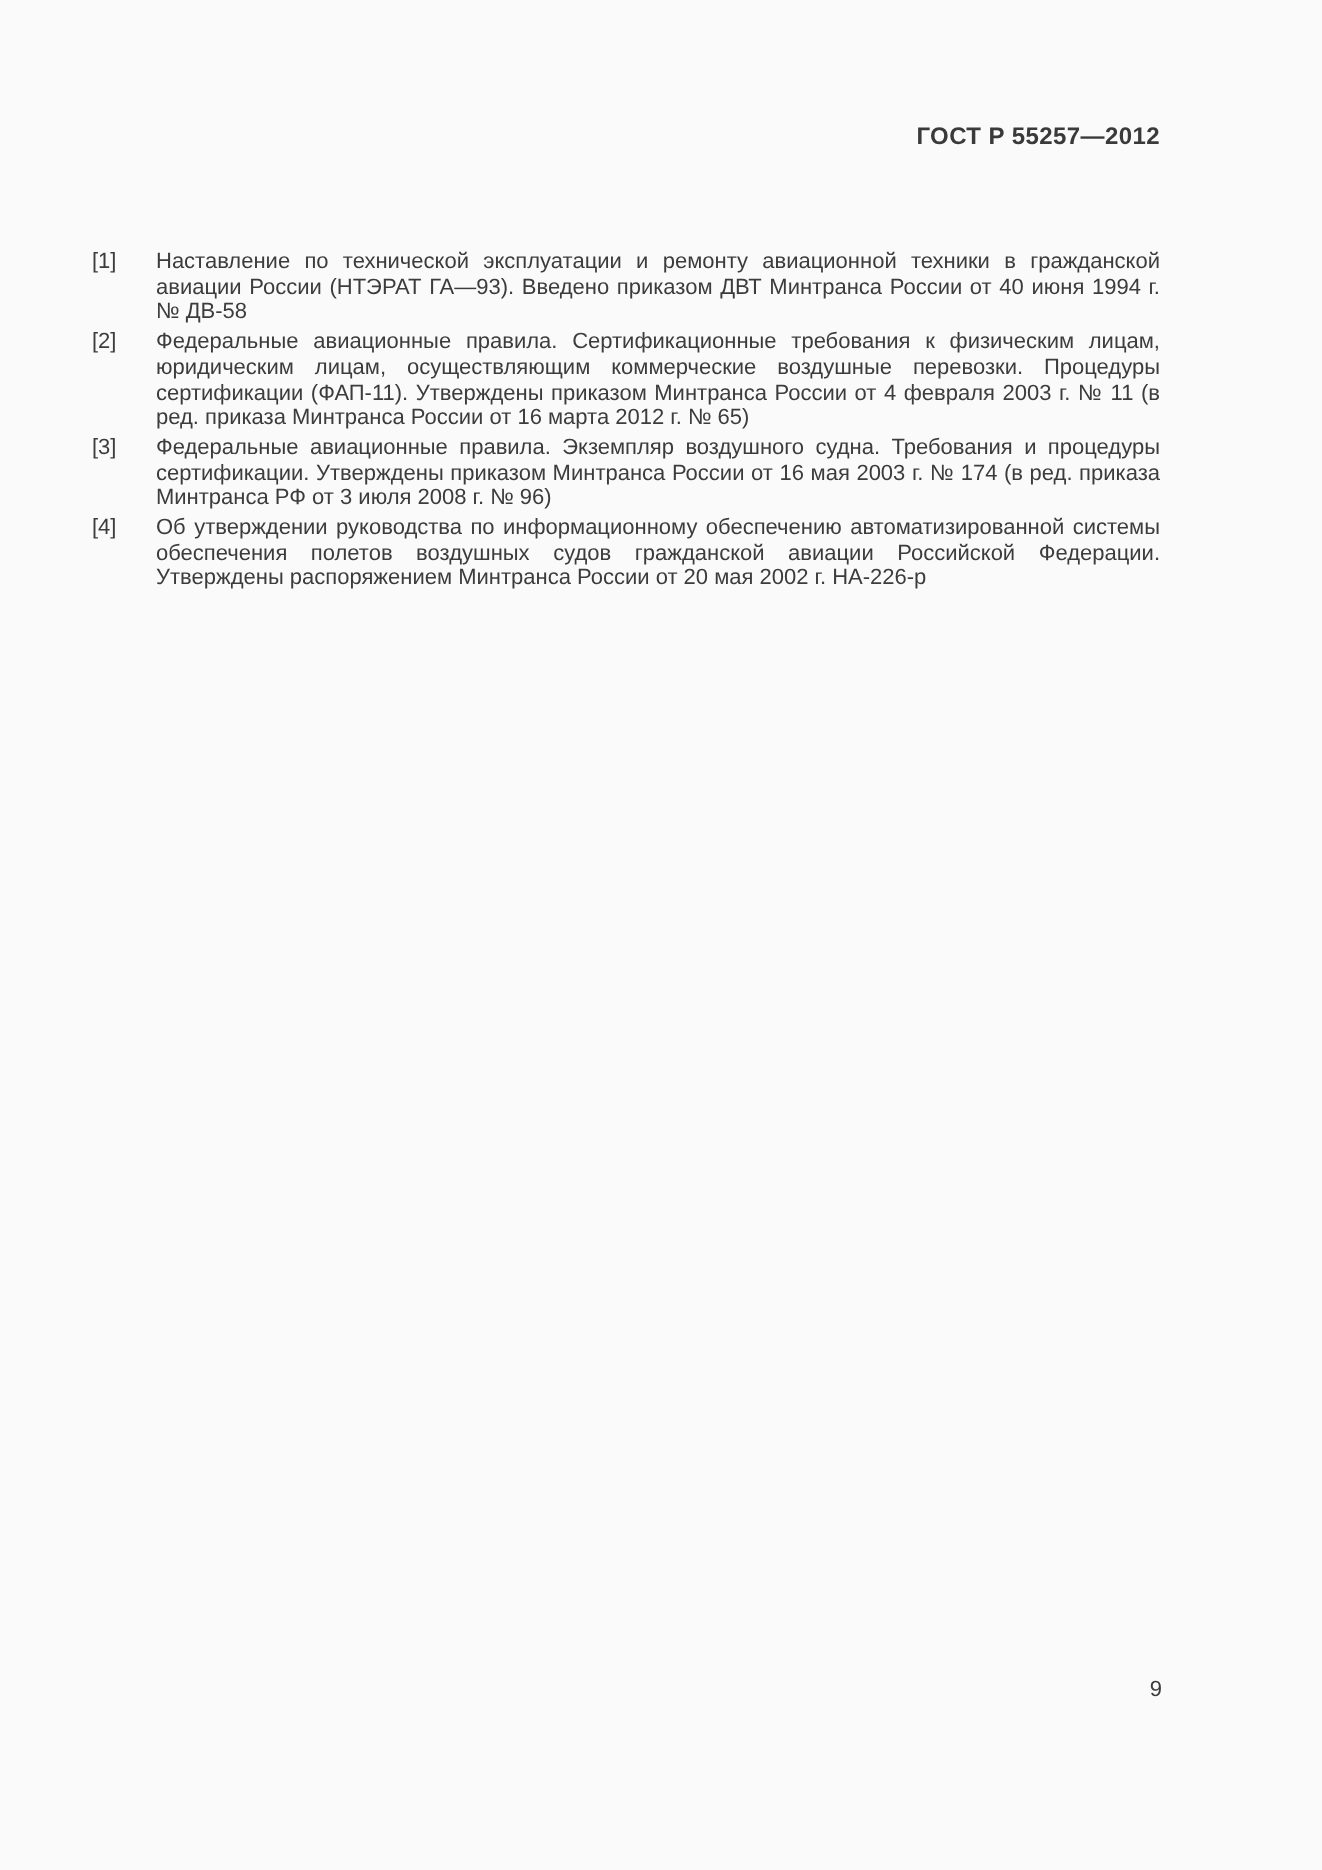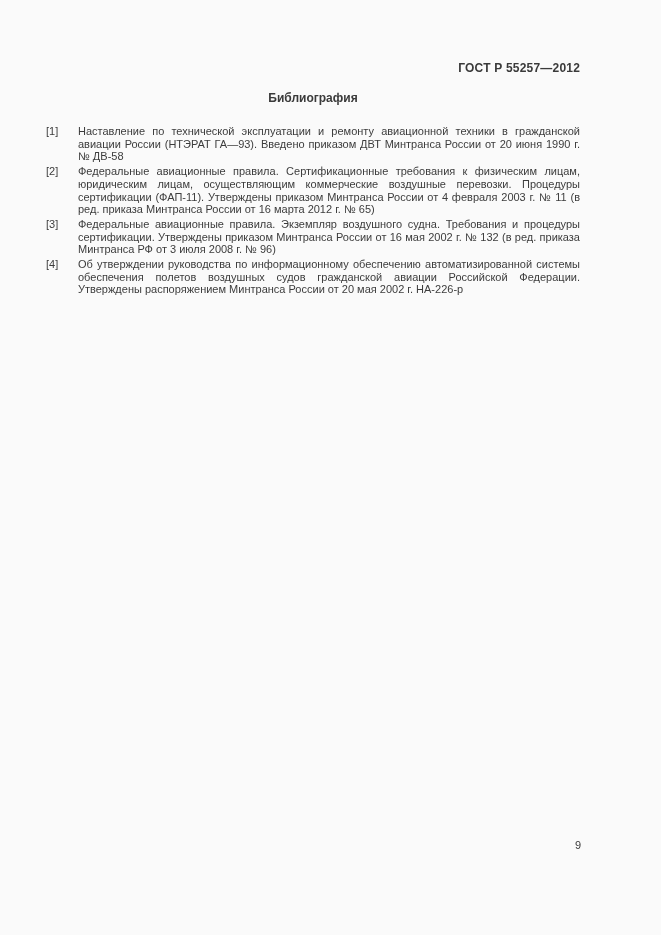--- a/index.html
+++ b/index.html
@@ -70,37 +70,36 @@
     color: #3c3c3c;
   }
 </style>
 </head>
 <body>
 
 <div class="page">
 
   <div class="doc-header">ГОСТ Р 55257—2012</div>
 
-  <div class="doc-title">Библиография</div>
 
   <div class="bibliography">
 
     <div class="ref-item">
       <span class="ref-label">[1]</span>
-      <span class="ref-text">Наставление по технической эксплуатации и ремонту авиационной техники в гражданской авиации России (НТЭРАТ ГА—93). Введено приказом ДВТ Минтранса России от 20 июня 1990 г. № ДВ-58</span>
+      <span class="ref-text">Наставление по технической эксплуатации и ремонту авиационной техники в гражданской авиации России (НТЭРАТ ГА—93). Введено приказом ДВТ Минтранса России от 40 июня 1994 г. № ДВ-58</span>
     </div>
 
     <div class="ref-item">
       <span class="ref-label">[2]</span>
       <span class="ref-text">Федеральные авиационные правила. Сертификационные требования к физическим лицам, юридическим лицам, осуществляющим коммерческие воздушные перевозки. Процедуры сертификации (ФАП-11). Утверждены приказом Минтранса России от 4 февраля 2003 г. № 11 (в ред. приказа Минтранса России от 16 марта 2012 г. № 65)</span>
     </div>
 
     <div class="ref-item">
       <span class="ref-label">[3]</span>
-      <span class="ref-text">Федеральные авиационные правила. Экземпляр воздушного судна. Требования и процедуры сертификации. Утверждены приказом Минтранса России от 16 мая 2002 г. № 132 (в ред. приказа Минтранса РФ от 3 июля 2008 г. № 96)</span>
+      <span class="ref-text">Федеральные авиационные правила. Экземпляр воздушного судна. Требования и процедуры сертификации. Утверждены приказом Минтранса России от 16 мая 2003 г. № 174 (в ред. приказа Минтранса РФ от 3 июля 2008 г. № 96)</span>
     </div>
 
     <div class="ref-item">
       <span class="ref-label">[4]</span>
       <span class="ref-text">Об утверждении руководства по информационному обеспечению автоматизированной системы обеспечения полетов воздушных судов гражданской авиации Российской Федерации. Утверждены распоряжением Минтранса России от 20 мая 2002 г. НА-226-р</span>
     </div>
 
   </div>
 
   <div class="page-number">9</div>

